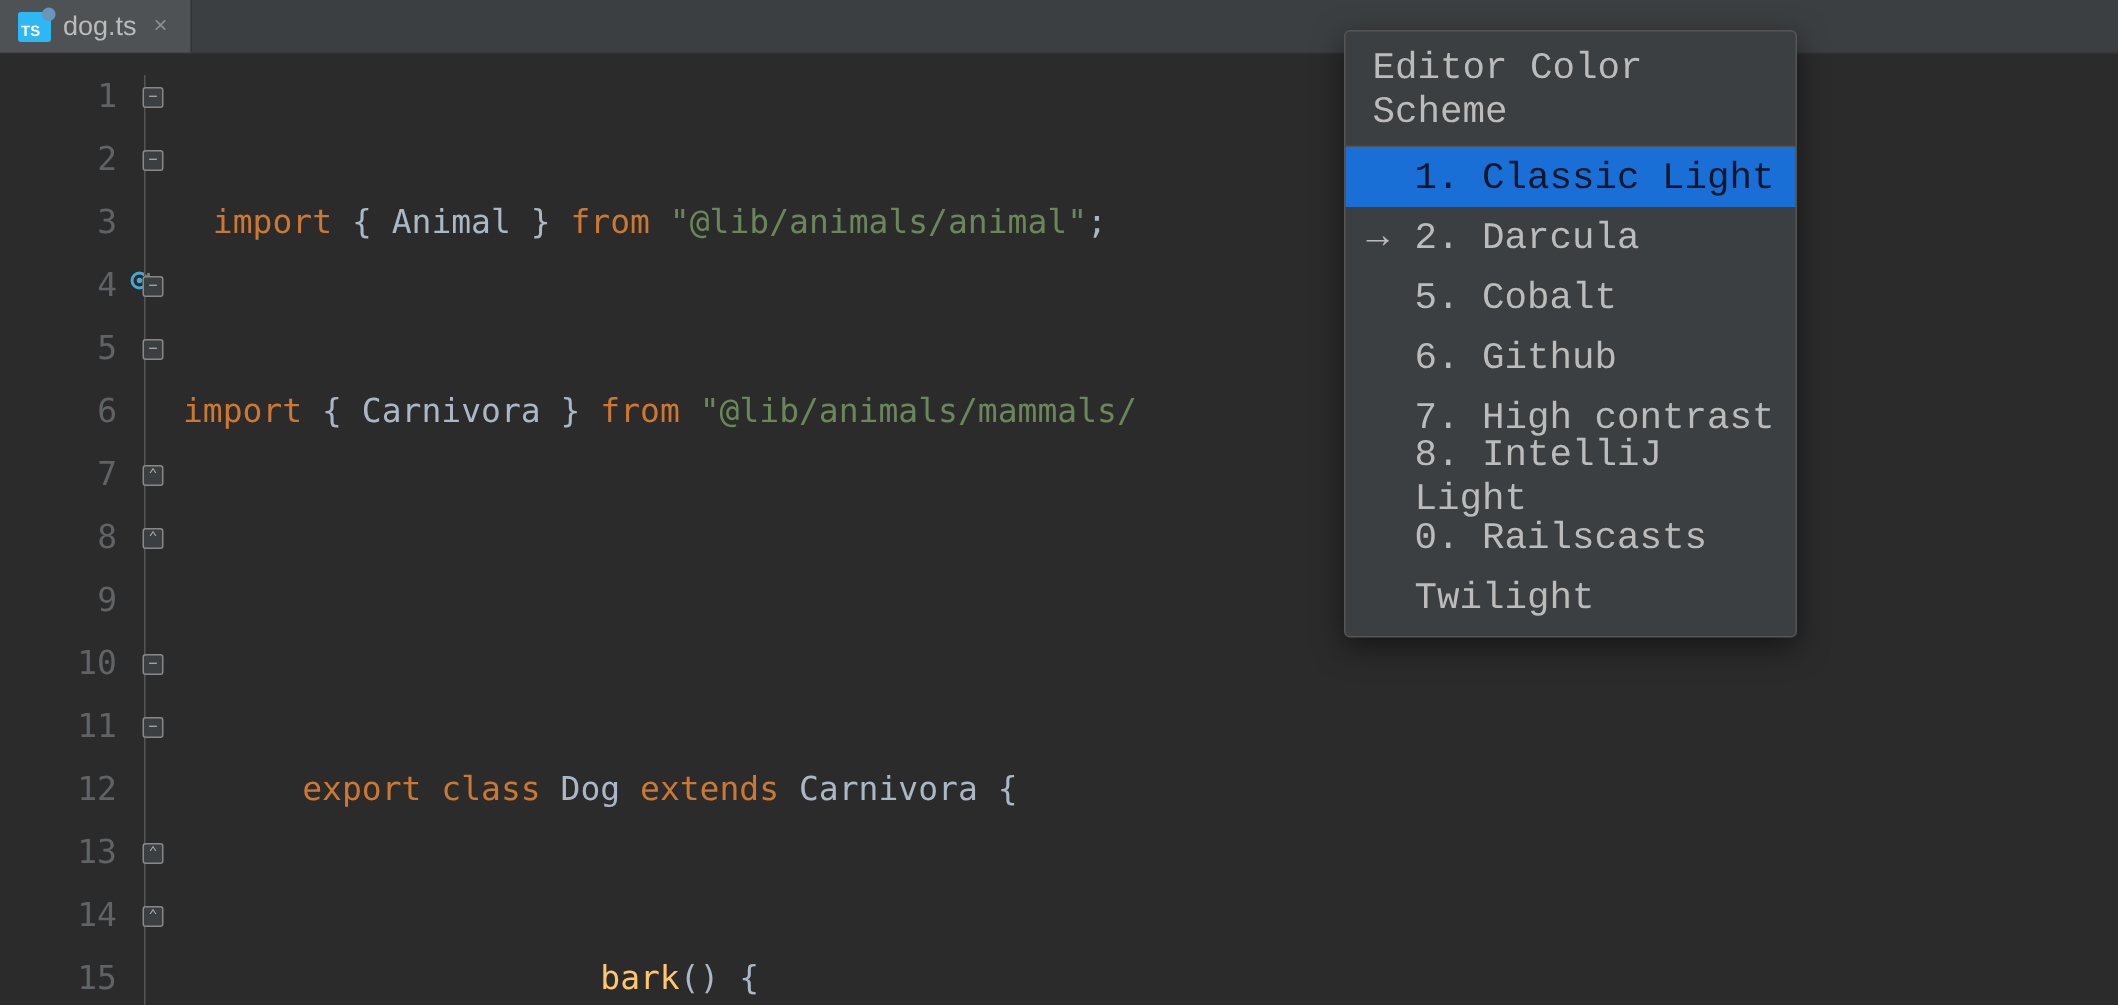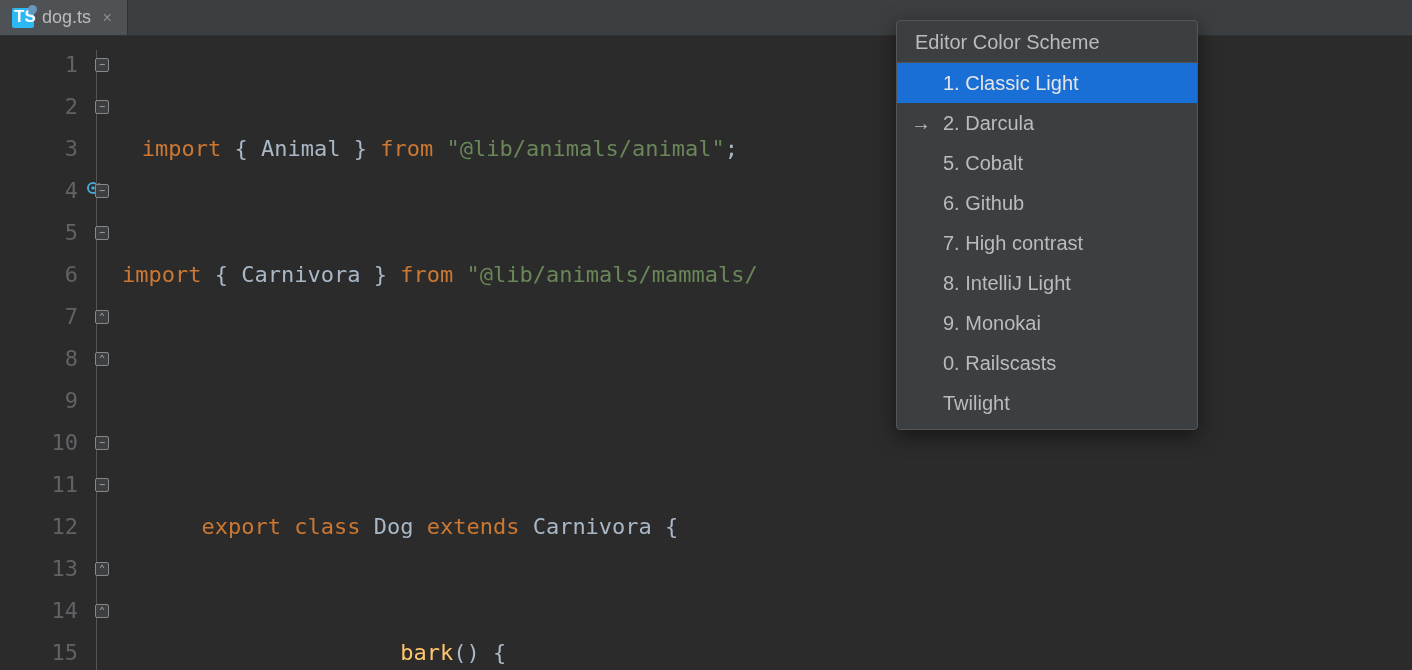--- a/index.html
+++ b/index.html
@@ -30,21 +30,21 @@
     font-family: -apple-system, "Segoe UI", sans-serif;
     font-size: 18px;
     color: #bbbbbb;
     cursor: pointer;
     height: 100%;
   }
   .tab .ts-icon {
     width: 22px; height: 20px;
     background: #2db7f5;
     color: #fff;
-    font-size: 17px;
+    font-size: 10px;
     font-weight: bold;
     display: flex; align-items: flex-end; justify-content: flex-start;
     padding: 0 0 1px 2px;
     position: relative;
     border-radius: 2px;
   }
   .tab .ts-icon::before{
     content:""; position:absolute; top:-3px; right:-3px; width:9px; height:9px;
     background:#6897bb; border-radius:50%;
   }
@@ -103,43 +103,43 @@
 
   
   .popup {
     position: absolute;
     left: 896px;
     top: 20px;
     width: 302px;
     background: #3c3f41;
     border: 1px solid #555;
     box-shadow: 0 6px 20px rgba(0,0,0,0.5);
-    font-family: Liberation Sans, sans-serif;
-    font-size: 20px;
+    font-family: Liberation Mono, monospace;
+    font-size: 25px;
     color: #bbbbbb;
     border-radius: 4px;
     padding-bottom: 6px;
   }
   .popup-title {
     padding: 10px 18px 8px;
     color: #bbbbbb;
     border-bottom: 1px solid #515151;
     cursor: default;
   }
   .popup-item {
     height: 40px;
     display: flex;
     align-items: center;
     padding-left: 46px;
     position: relative;
     cursor: pointer;
   }
   .popup-item.selected {
     background: #1a6fd6;
-    color: #e5e5e5;
+    color: #0f172a;
   }
   .popup-item .current-arrow{
     position:absolute; left:14px; top:50%; transform:translateY(-50%);
     color:#bbbbbb;
   }
 </style>
 </head>
 <body>
 
 <div class="tab-bar">
@@ -251,22 +251,19 @@
       <div class="popup-item">
         <span>6. Github</span>
       </div>
       <div class="popup-item">
         <span>7. High contrast</span>
       </div>
       <div class="popup-item">
         <span>8. IntelliJ Light</span>
       </div>
       <div class="popup-item">
-        <span>9. Monokai</span>
-      </div>
-      <div class="popup-item">
         <span>0. Railscasts</span>
       </div>
       <div class="popup-item">
         <span>Twilight</span>
       </div>
     </div>
 </div>
 
 </body></html>

